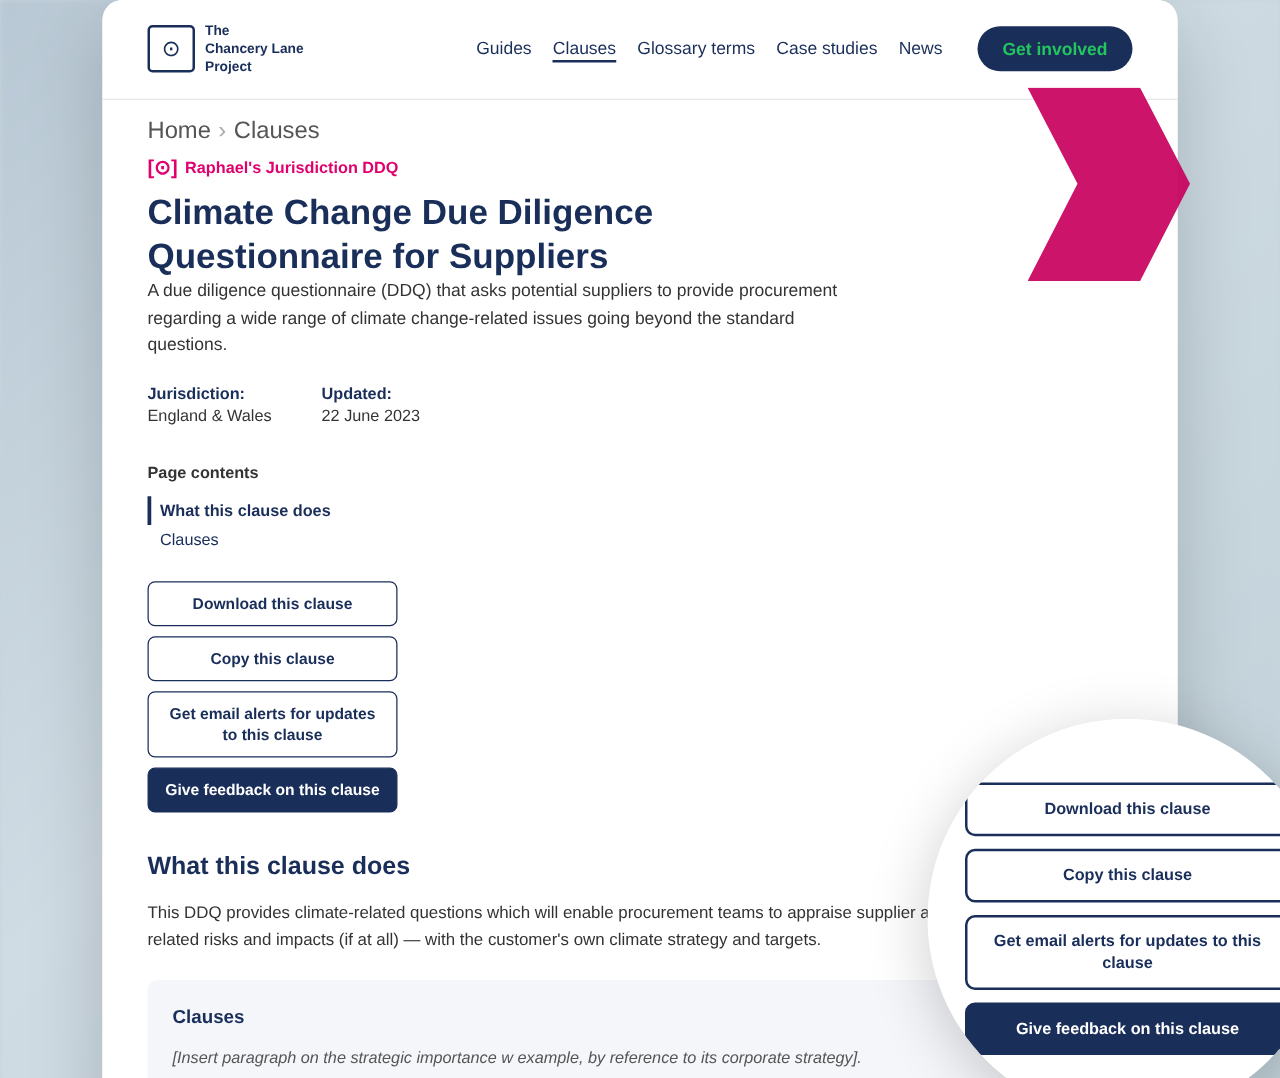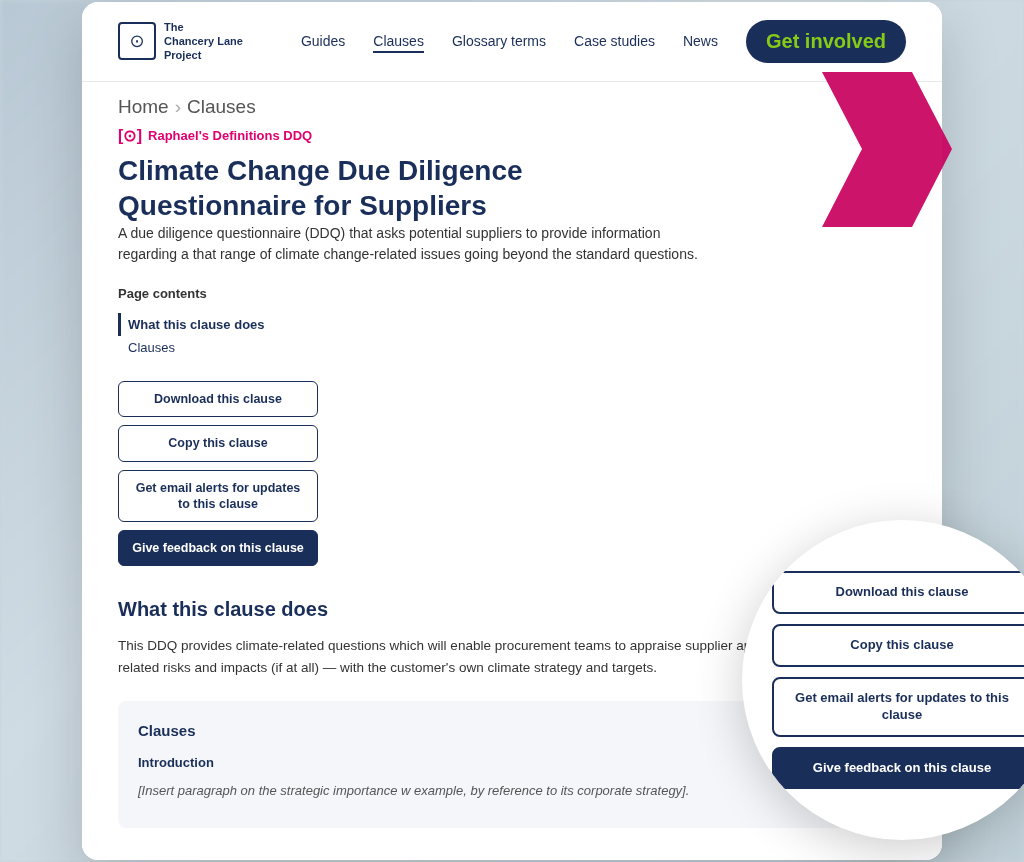--- a/index.html
+++ b/index.html
@@ -56,40 +56,40 @@
     }
     .logo-text {
       font-size: 11px;
       font-weight: 600;
       color: #1a2e5a;
       line-height: 1.3;
     }
     .nav-links {
       display: flex;
       align-items: center;
-      gap: 28px;
+      gap: 17px;
       list-style: none;
     }
     .nav-links li a {
       text-decoration: none;
       color: #1a2e5a;
       font-size: 14px;
       font-weight: 500;
     }
     .nav-links li a.active {
       border-bottom: 2px solid #1a2e5a;
       padding-bottom: 2px;
     }
     .btn-get-involved {
       background: #1a2e5a;
-      color: #84cc16;
+      color: #22c55e;
       border: none;
       border-radius: 24px;
       padding: 10px 20px;
-      font-size: 20px;
+      font-size: 14px;
       font-weight: 600;
       cursor: pointer;
       margin-left: 28px;
       white-space: nowrap;
     }
     
     .breadcrumb {
       padding: 14px 36px 8px;
       font-size: 19px;
       color: #555;
@@ -348,24 +348,34 @@
 
     <div class="breadcrumb">
       <a href="#">Home</a>
       <span class="sep">›</span>
       <a href="#">Clauses</a>
     </div>
 
     <div class="content">
       <div class="project-tag">
         <span class="project-tag-icon">[⊙]</span>
-        <span>Raphael's Definitions DDQ</span>
+        <span>Raphael's Jurisdiction DDQ</span>
       </div>
       <h1 class="page-title">Climate Change Due Diligence Questionnaire for Suppliers</h1>
-      <p class="page-desc">A due diligence questionnaire (DDQ) that asks potential suppliers to provide information regarding a that range of climate change-related issues going beyond the standard questions.</p>
+      <p class="page-desc">A due diligence questionnaire (DDQ) that asks potential suppliers to provide procurement regarding a wide range of climate change-related issues going beyond the standard questions.</p>
+      <div class="meta-row">
+        <div class="meta-item">
+          <label>Jurisdiction:</label>
+          <span>England &amp; Wales</span>
+        </div>
+        <div class="meta-item">
+          <label>Updated:</label>
+          <span>22 June 2023</span>
+        </div>
+      </div>
 
       <div class="two-col">
 
         <aside class="sidebar">
           <div class="page-contents-label">Page contents</div>
           <ul class="toc-list">
             <li class="active">What this clause does</li>
             <li>Clauses</li>
           </ul>
           <div class="sidebar-btns">
@@ -374,21 +384,20 @@
             <button class="btn-outline">Get email alerts for updates to this clause</button>
             <button class="btn-solid">Give feedback on this clause</button>
           </div>
         </aside>
 
         <div class="main-content">
           <h2 class="section-title">What this clause does</h2>
           <p class="section-text">This DDQ provides climate-related questions which will enable procurement teams to appraise supplier approaches to climate-related risks and impacts (if at all) — with the customer's own climate strategy and targets.</p>
           <div class="clause-box">
             <h3>Clauses</h3>
-            <p class="intro-label">Introduction</p>
             <p style="font-style:italic;color:#555;">[Insert paragraph on the strategic importance w example, by reference to its corporate strategy].</p>
           </div>
         </div>
       </div>
     </div>
   </div>
 
   <div class="zoom-circle-container">
     <div class="zoom-circle">
       <button class="z-btn-outline">Download this clause</button>

